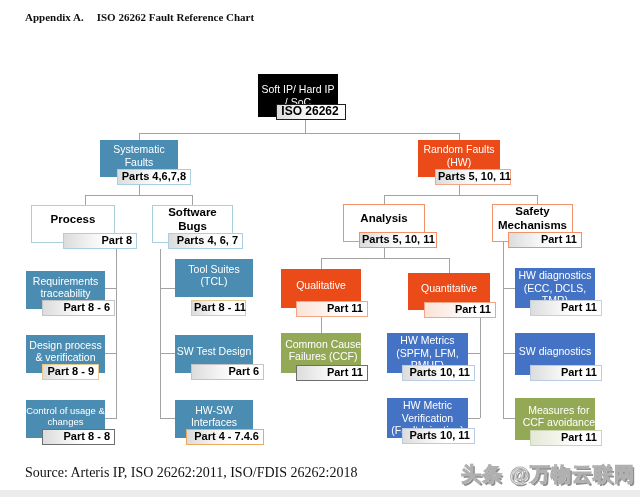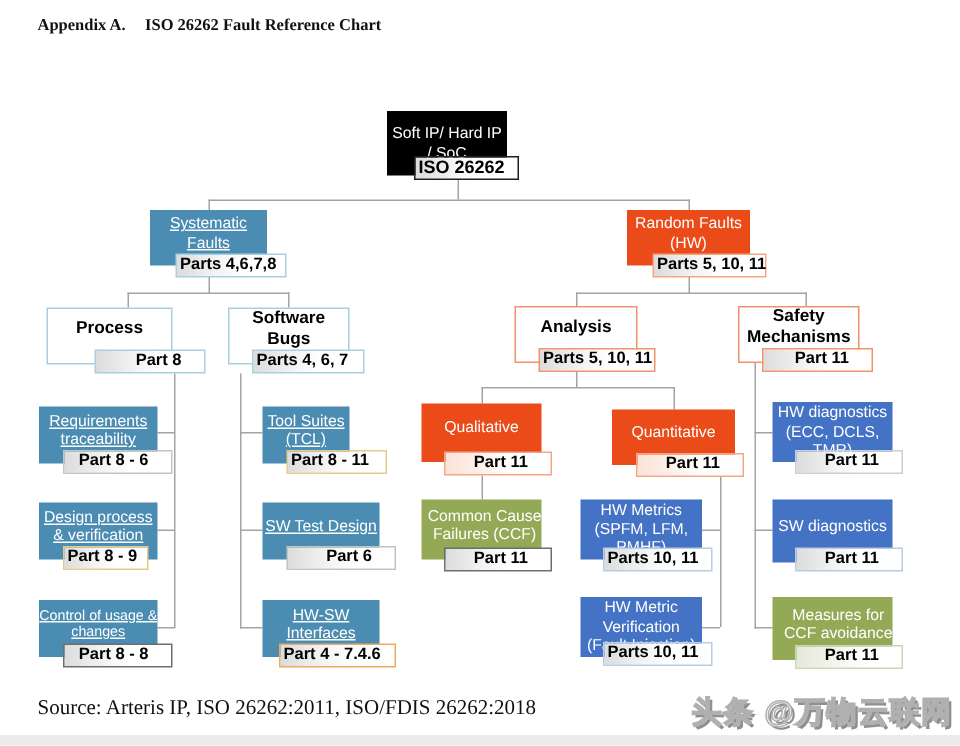--- a/index.html
+++ b/index.html
@@ -31,36 +31,36 @@
   .vline,.hline{position:absolute;background:var(--line,#a3a3a3);z-index:1;}
   .vline{width:1px;}
   .hline{height:1px;}
   
   .node{
     position:absolute;z-index:2;display:flex;align-items:center;justify-content:center;
     text-align:center;box-sizing:border-box;
   }
   .node .nlabel{white-space:pre-line;line-height:1.18;font-size:10.5px;}
   .node.black{background:var(--blackbox,#000);color:#fff;}
-  .node.teal{background:var(--teal,#4b8cb2);color:#fff;text-decoration:underline;}
+  .node.teal{background:var(--teal,#4b8cb2);color:#fff;}
   .node.orange{background:var(--orange,#ea4b18);color:#fff;}
   .node.royal{background:var(--royal,#4472c4);color:#fff;}
   .node.olive{background:var(--olive,#94a956);color:#fff;justify-content:flex-end;}
   .node.outline-blue{background:#fff;border:1.5px solid #a9cede;color:#000;}
   .node.outline-orange{background:#fff;border:1.5px solid #f19268;color:#000;}
   .node.outline-blue .nlabel,.node.outline-orange .nlabel{font-weight:bold;font-size:11.5px;padding-bottom:8px;}
   .node.small .nlabel{font-size:9.5px;}
   .node.pad .nlabel{padding-bottom:6px;}
   
   .tag{
     position:absolute;z-index:3;box-sizing:border-box;height:16px;
     border:1.5px solid #999;
     background:linear-gradient(90deg,#dcdcdc 0%,#f4f4f4 38%,#ffffff 62%);
     font-size:11px;font-weight:bold;color:#000;
-    text-align:right;padding:0 15px 0 2px;line-height:13px;white-space:nowrap;
+    text-align:right;padding:0 4px 0 2px;line-height:13px;white-space:nowrap;
   }
   .tag.center{text-align:center;font-size:12px;}
   .tag.b-black{border-color:#1f1f1f;}
   .tag.b-dark{border-color:#6e6e6e;}
   .tag.b-gray{border-color:#c4c4c4;}
   .tag.b-lblue{border-color:#aacfe0;}
   .tag.b-steel{border-color:#b8cce4;}
   .tag.b-fog{border-color:#c6d0da;}
   .tag.b-lorange{border-color:#f4a583;}
   .tag.b-orange{border-color:#f19268;}
@@ -168,25 +168,25 @@
 &amp; verification</span>
 </div>
 <div class="tag b-tan" style="left:42px;top:364px;width:57px">Part 8 - 9</div>
 
 <div class="node teal small pad" style="left:26px;top:400px;width:79px;height:38px">
   <span class="nlabel">Control of usage &amp;
 changes</span>
 </div>
 <div class="tag b-dark" style="left:42px;top:429px;width:73px">Part 8 - 8</div>
 
-<div class="node teal pad" style="left:175px;top:271px;width:58px;height:38px">
+<div class="node teal pad" style="left:175px;top:259px;width:78px;height:38px">
   <span class="nlabel">Tool Suites
 (TCL)</span>
 </div>
-<div class="tag b-tan" style="left:191px;top:300px;width:67px">Part 8 - 11</div>
+<div class="tag b-tan" style="left:191px;top:300px;width:55px">Part 8 - 11</div>
 
 <div class="node teal pad" style="left:175px;top:335px;width:78px;height:38px">
   <span class="nlabel">SW Test Design</span>
 </div>
 <div class="tag b-gray" style="left:191px;top:364px;width:73px">Part 6</div>
 
 <div class="node teal pad" style="left:175px;top:400px;width:78px;height:38px">
   <span class="nlabel">HW-SW
 Interfaces</span>
 </div>

